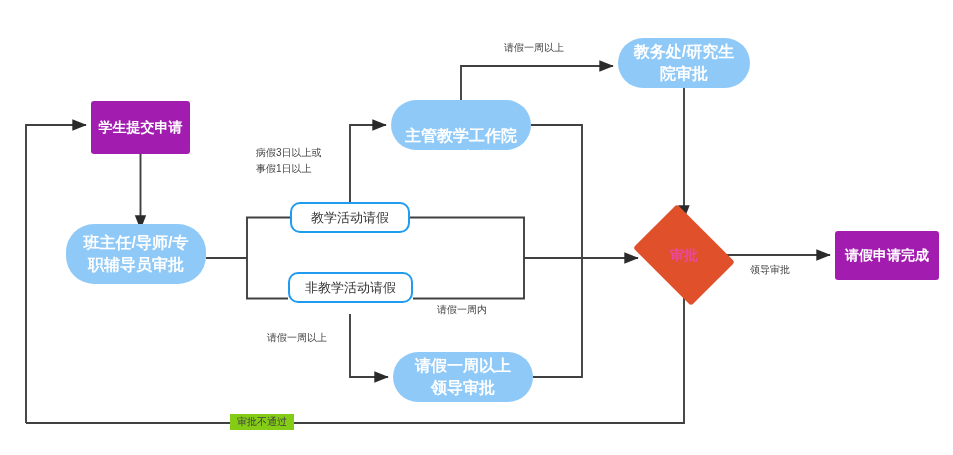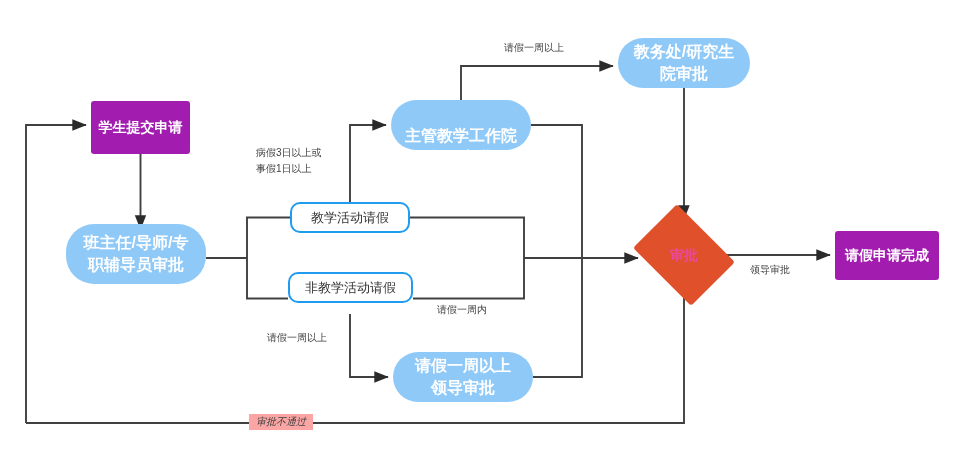--- a/index.html
+++ b/index.html
@@ -121,15 +121,15 @@
 
 
   <div class="elabel" style="left:504px;top:40px;">请假一周以上</div>
 
   <div class="elabel" style="left:437px;top:302px;">请假一周内</div>
 
   <div class="elabel" style="left:267px;top:330px;">请假一周以上</div>
 
   <div class="elabel" style="left:750px;top:262px;">领导审批</div>
 
-  <div class="elabel" style="left:249px;top:414px;background:#fca5a5;padding:0 7px;font-style:italic;">审批不通过</div>
+  <div class="elabel" style="left:230px;top:414px;background:#84cc16;padding:0 7px;">审批不通过</div>
 
 </div>
 
 </body></html>

